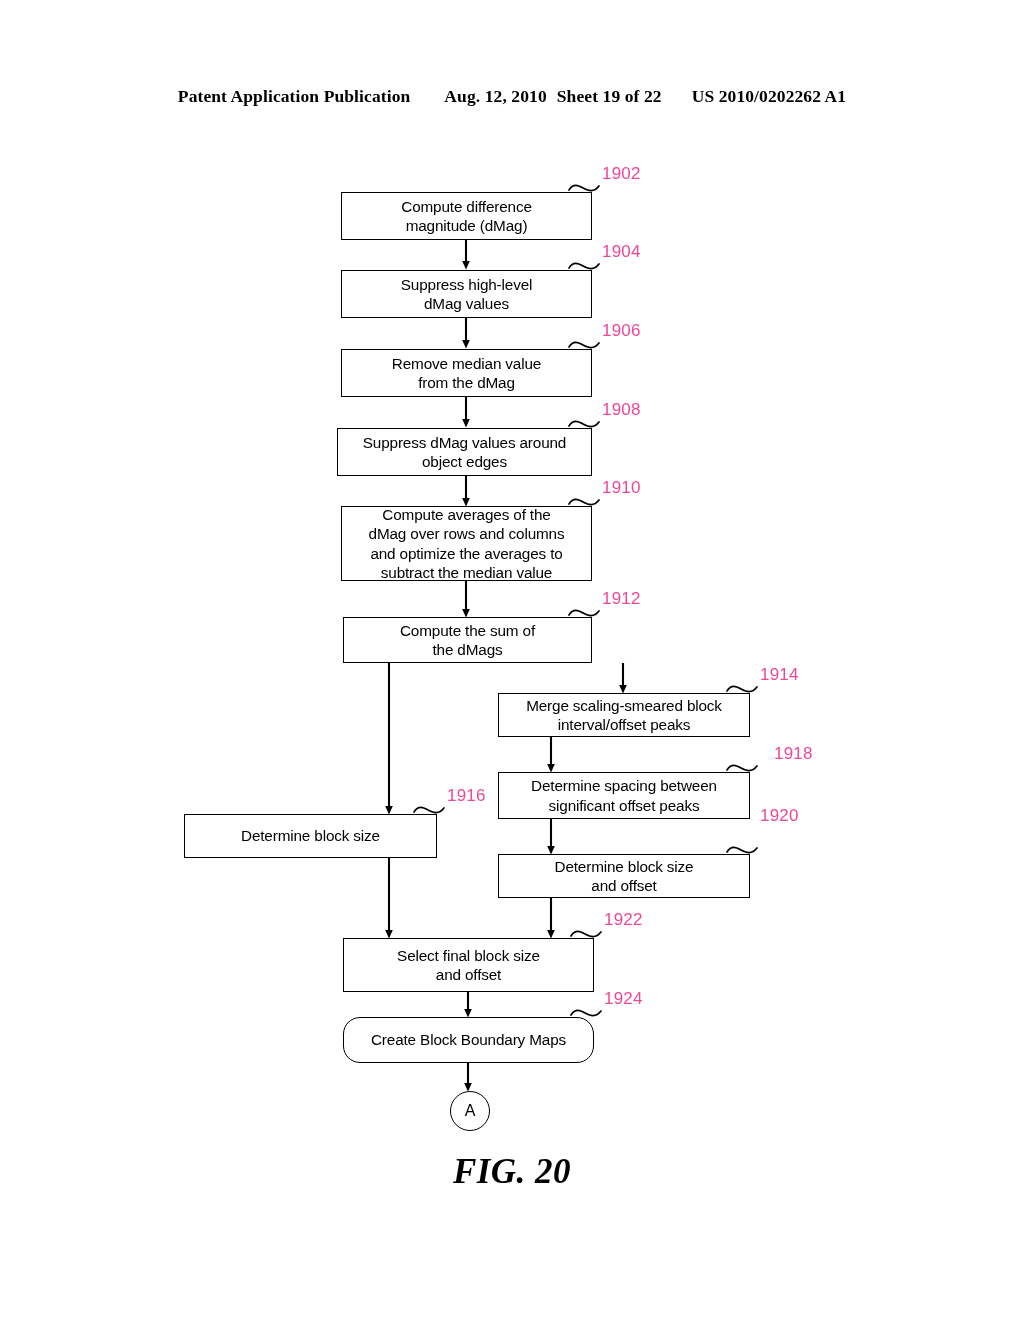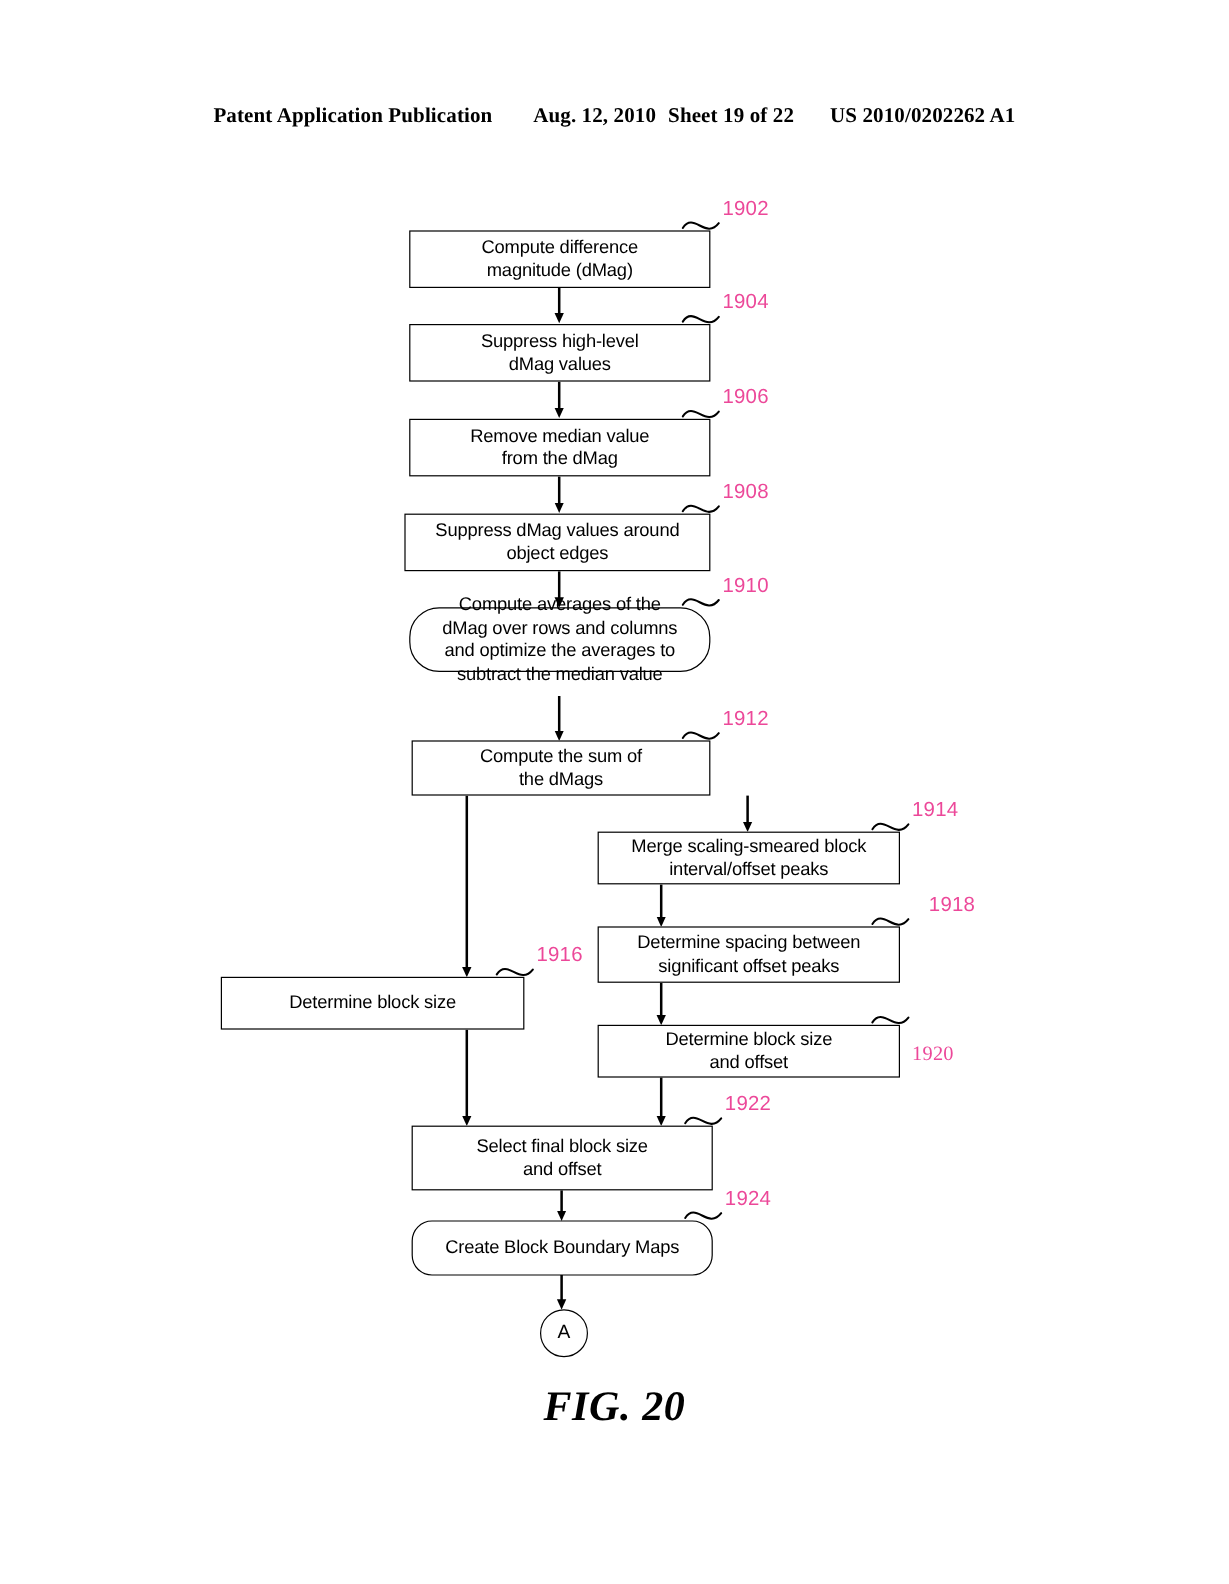--- a/index.html
+++ b/index.html
@@ -182,21 +182,21 @@
   <div class="flow-box" style="left:341px; top:349px; width:251px; height:48px;">
     <span>Remove median value
 from the dMag</span>
   </div>
 
   <div class="flow-box" style="left:337px; top:428px; width:255px; height:48px;">
     <span>Suppress dMag values around
 object edges</span>
   </div>
 
-  <div class="flow-box" style="left:341px; top:506px; width:251px; height:54px;border-radius:25px;">
+  <div class="flow-box" style="left:341px; top:506px; width:251px; height:75px;">
     <span>Compute averages of the
 dMag over rows and columns
 and optimize the averages to
 subtract the median value</span>
   </div>
 
   <div class="flow-box" style="left:343px; top:617px; width:249px; height:46px;">
     <span>Compute the sum of
 the dMags</span>
   </div>
@@ -235,19 +235,19 @@
 
   <div class="ref-num" style="left:602px; top:164px;">1902</div>
   <div class="ref-num" style="left:602px; top:242px;">1904</div>
   <div class="ref-num" style="left:602px; top:321px;">1906</div>
   <div class="ref-num" style="left:602px; top:400px;">1908</div>
   <div class="ref-num" style="left:602px; top:478px;">1910</div>
   <div class="ref-num" style="left:602px; top:589px;">1912</div>
   <div class="ref-num" style="left:760px; top:665px;">1914</div>
   <div class="ref-num" style="left:760px; top:744px;margin-left:14px;">1918</div>
   <div class="ref-num" style="left:447px; top:786px;">1916</div>
-  <div class="ref-num" style="left:760px; top:868px;font-family:Liberation Serif, serif;">1920</div>
+  <div class="ref-num" style="left:760px; top:806px;">1920</div>
   <div class="ref-num" style="left:604px; top:910px;">1922</div>
   <div class="ref-num" style="left:604px; top:989px;">1924</div>
 
 </div>
 
 <div id="fig-caption">FIG. 20</div>
 
 </body></html>

